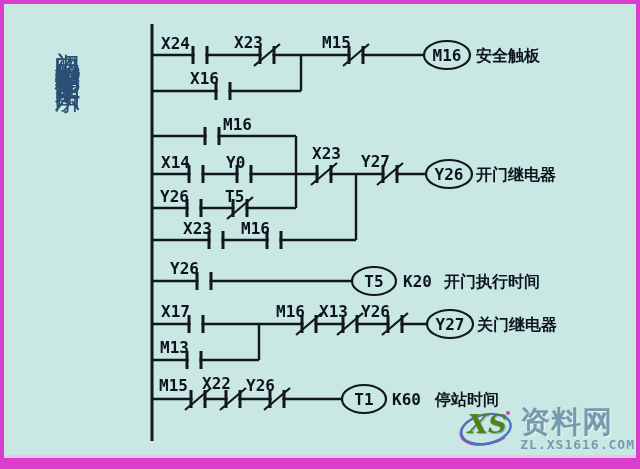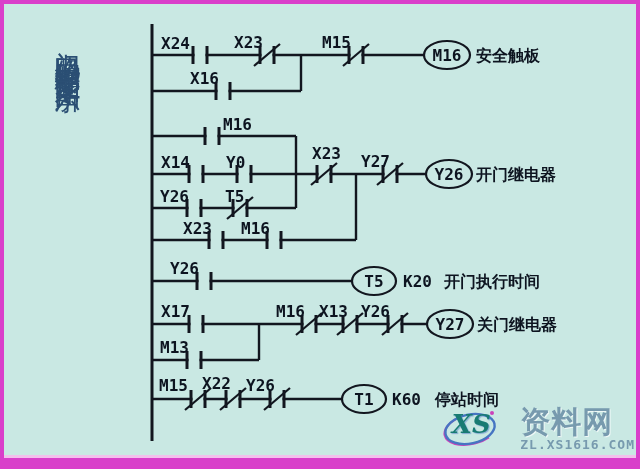--- a/index.html
+++ b/index.html
@@ -50,24 +50,24 @@
     opacity: 0.95;
   }
   .wm-logo { position: relative; width: 62px; height: 46px; flex: 0 0 auto; }
   .wm-logo-text {
     position: absolute; left: 0; top: 3px; width: 62px;
     text-align: center;
     font-family: "DejaVu Serif", "Liberation Serif", serif;
     font-style: italic;
     font-weight: bold;
     font-size: 26px;
-    color: #0f766e;
+    color: #4d7c0f;
     text-shadow: 1px 1px 1px rgba(63,111,193,0.55);
   }
-  .wm-right { margin-left: 18px; }
+  .wm-right { margin-left: 2px; }
   .wm-name {
     font-family: "DejaVu Sans", "Liberation Sans", sans-serif;
     font-size: 30px;
     font-weight: bold;
     line-height: 30px;
     color: var(--watermark, #7396ac);
     text-shadow: 1px 1px 0 rgba(255,255,255,0.75);
     letter-spacing: 1px;
   }
   .wm-url {

